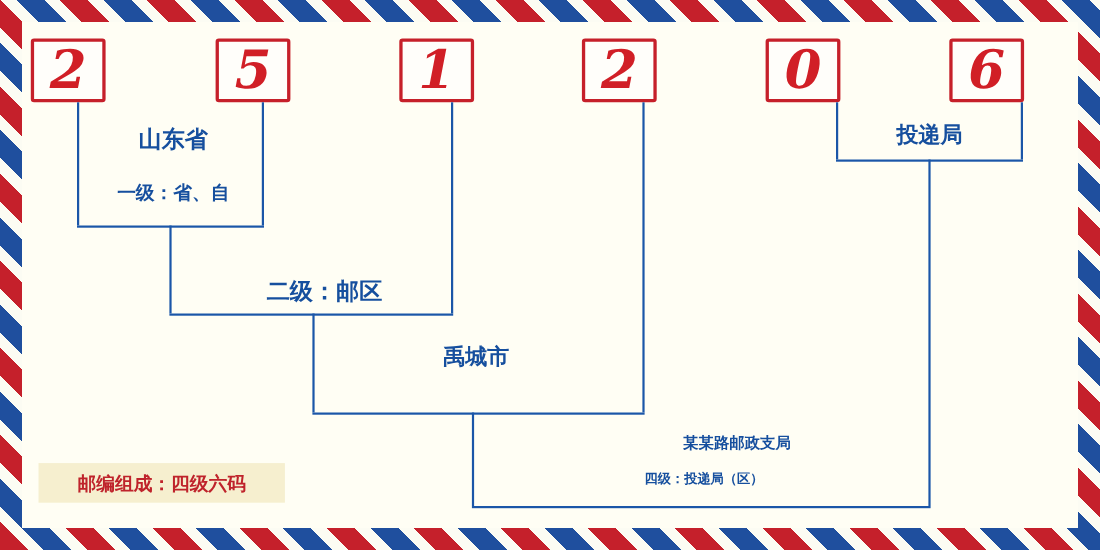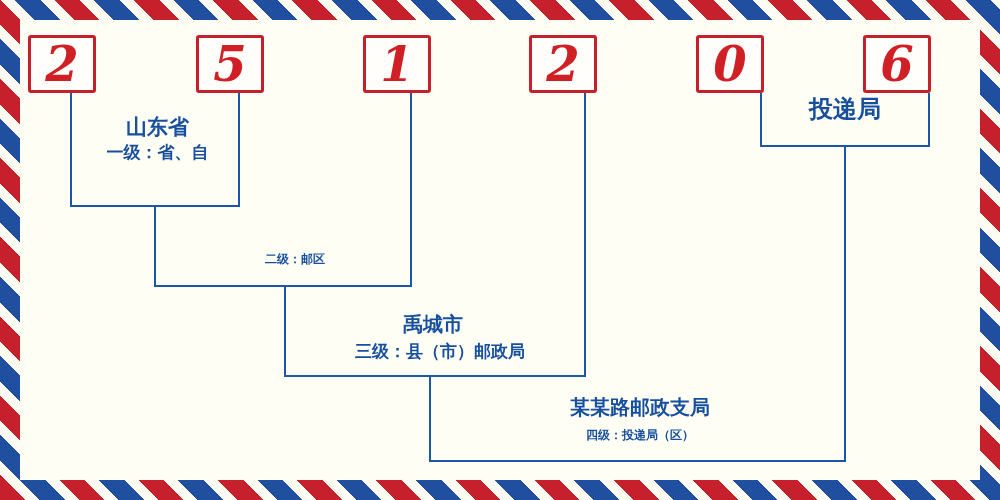--- a/index.html
+++ b/index.html
@@ -29,21 +29,21 @@
   }
 
   .vline, .hline { position:absolute; background:var(--line-blue,#1b56a8); }
   .vline { width:2px; }
   .hline { height:2px; }
 
   .lbl {
     position:absolute; color:var(--text-blue,#164f9e);
     text-align:center; font-weight:bold;
   }
-  .block { display:block; }
+  .block { display:block;margin-top:24px; }
 
   .note {
     position:absolute; left:35px; top:421px; width:224px; height:36px;
     background:var(--note-bg,#f6efcf); color:var(--note-red,#bf232b);
     font-weight:bold; font-size:17px;
     display:flex; align-items:center; justify-content:center;
   }
 </style>
 </head>
 <body>
@@ -89,25 +89,25 @@
   <div class="vline" style="left:429px;top:375px;height:85px"></div>
   <div class="hline" style="left:429px;top:460px;width:417px"></div>
   <div class="vline" style="left:844px;top:145px;height:315px"></div>
 
   <div class="lbl" style="left:85px;top:113px;width:145px;font-size:21px">山东省</div>
 
   <div class="lbl" style="left:75px;top:142px;width:165px;font-size:17px;line-height:21px">
     <span class="block">一级：省、自</span>
   </div>
 
-  <div class="lbl" style="left:225px;top:251px;width:140px;font-size:12px">二级：邮区</div>
+  <div class="lbl" style="left:225px;top:251px;width:140px;font-size:21px">二级：邮区</div>
 
   <div class="lbl" style="left:363px;top:311px;width:140px;font-size:20px">禹城市</div>
 
-  <div class="lbl" style="left:330px;top:340px;width:220px;font-size:17px">三级：县（市）邮政局</div>
 
-  <div class="lbl" style="left:775px;top:93px;width:140px;font-size:24px">投递局</div>
+  <div class="lbl" style="left:775px;top:109px;width:140px;font-size:20px">投递局</div>
 
-  <div class="lbl" style="left:540px;top:394px;width:200px;font-size:20px">某某路邮政支局</div>
+  <div class="lbl" style="left:570px;top:394px;width:200px;font-size:14px">某某路邮政支局</div>
 
   <div class="lbl" style="left:540px;top:427px;width:200px;font-size:12px">四级：投递局（区）</div>
 
+  <div class="note">邮编组成：四级六码</div>
 </div>
 
 </body></html>

